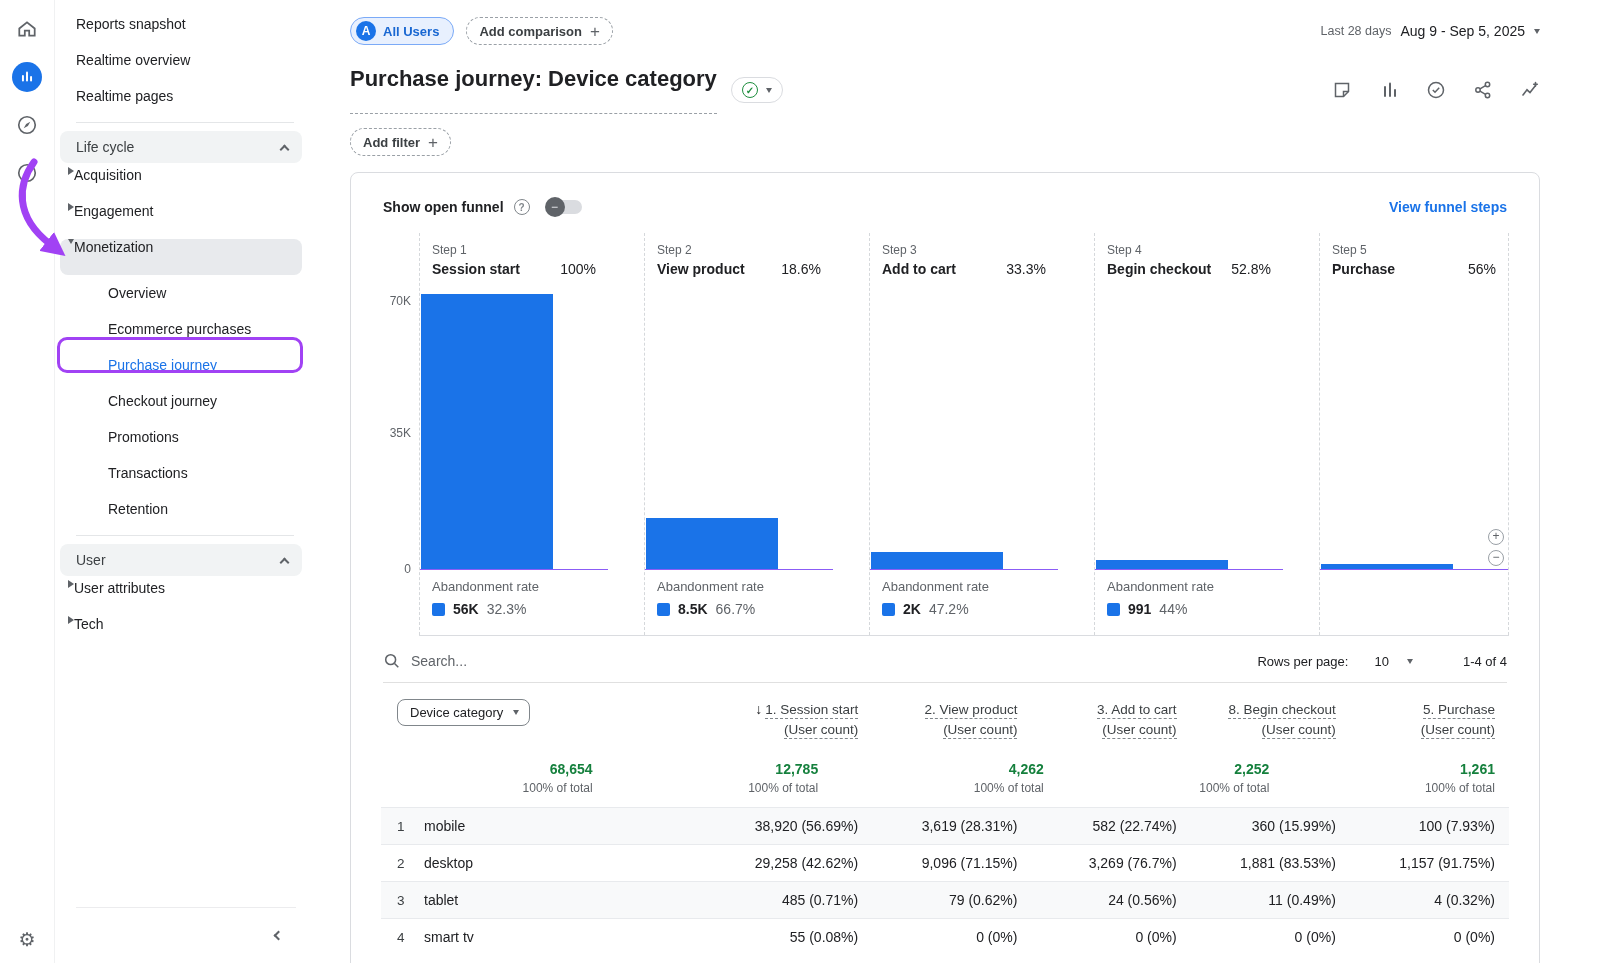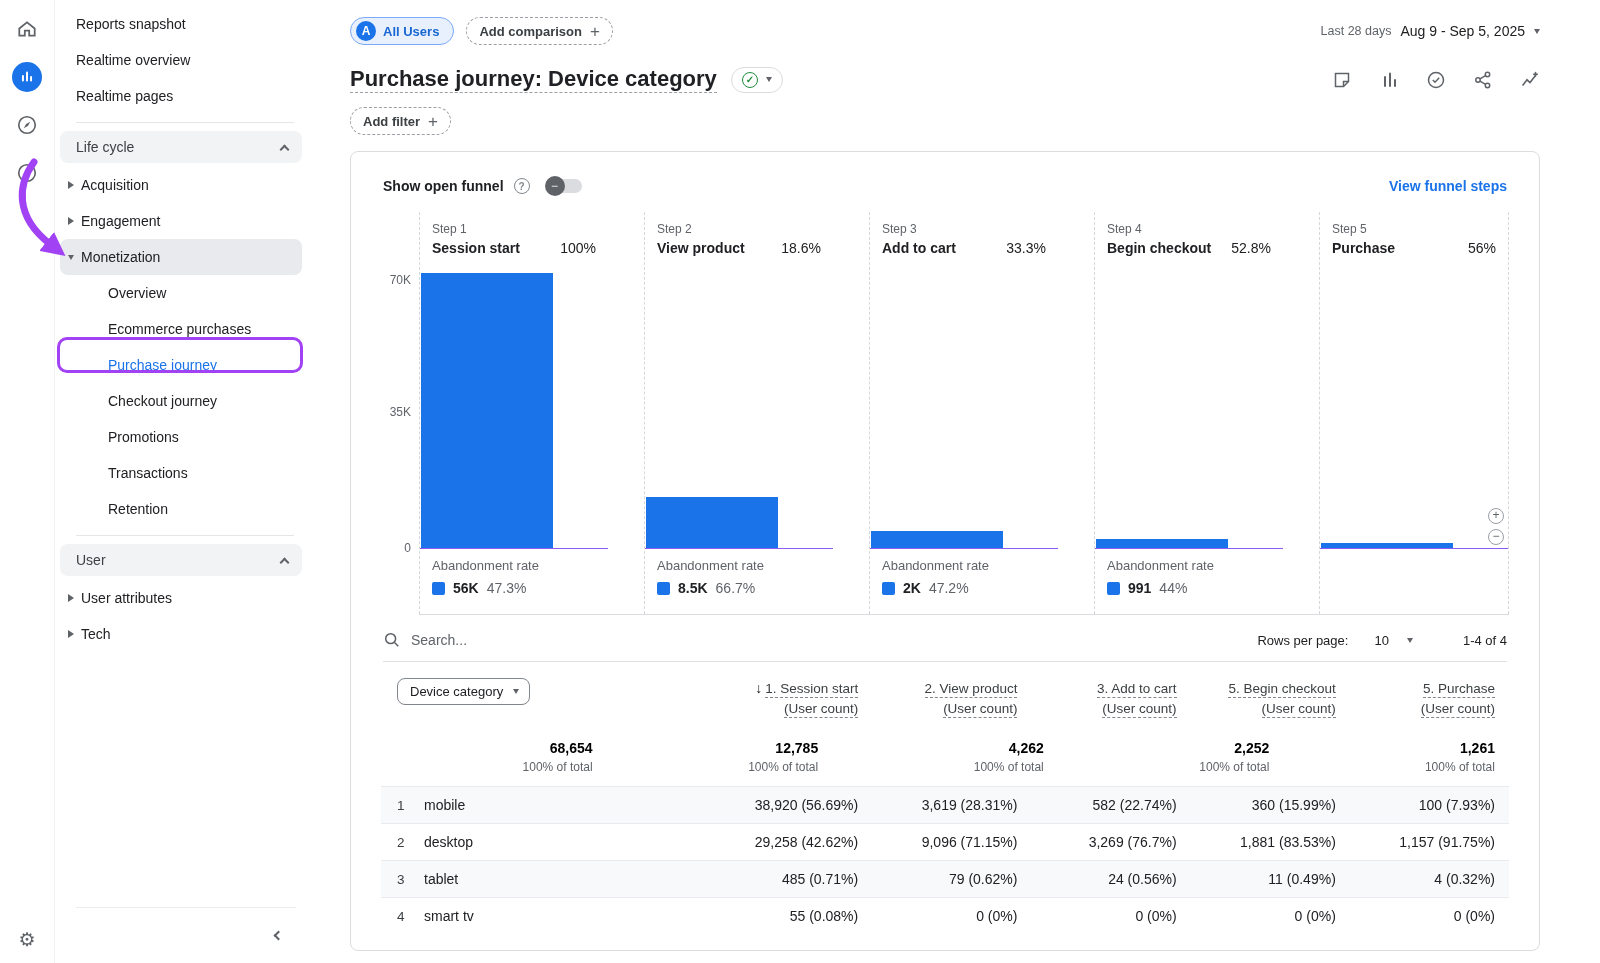--- a/index.html
+++ b/index.html
@@ -12,21 +12,21 @@
     flex-direction:column; align-items:center; padding-top:14px; gap:18px; position:relative; }
   .rail-icon { width:30px; height:30px; display:flex; align-items:center; justify-content:center; color:#5f6368; }
   .rail-icon.selected { background:#1a73e8; border-radius:50%; color:#fff; }
   .rail-gear { position:absolute; bottom:12px; font-size:19px; color:#5f6368; cursor:pointer; }
 
   
   .sidebar { width:255px; flex-shrink:0; padding-top:6px; position:relative; height:100%; }
   .side-item { height:36px; display:flex; align-items:center; padding-left:21px; cursor:pointer; color:#202124; }
   .side-sec { height:32px; margin:4px 8px 4px 5px; padding:0 14px 0 16px; background:#f1f3f4;
     border-radius:8px; display:flex; align-items:center; justify-content:space-between; color:#3c4043; cursor:pointer; }
-  .side-parent { height:36px; display:flex; align-items:center; padding-left:13px; gap:7px; cursor:pointer; }
+  .side-parent { height:36px; display:flex; align-items:flex-start; padding-left:13px; cursor:pointer; }
   .side-parent.selected { background:#e8eaed; border-radius:8px; margin:0 8px 0 5px; padding-left:8px; }
   .side-child { height:36px; display:flex; align-items:center; padding-left:53px; cursor:pointer; }
   .side-child.active { color:#1a73e8; }
   .side-divider { border-top:1px solid #e4e6e8; margin:8px 16px 8px 21px; }
   .side-footer { position:absolute; bottom:0; left:21px; right:14px; height:56px;
     border-top:1px solid #ececee; display:flex; align-items:center; justify-content:flex-end; padding-right:14px; }
 
   .tri-r { width:0; height:0; border-left:6px solid #5f6368; border-top:4px solid transparent; border-bottom:4px solid transparent; display:inline-block; }
   .tri-d { width:0; height:0; border-top:6px solid #5f6368; border-left:4px solid transparent; border-right:4px solid transparent; display:inline-block; }
   .tri-d.sm { border-top-width:5px; border-left-width:3.5px; border-right-width:3.5px; }
@@ -49,21 +49,21 @@
   .chip-users .lbl { font-size:13px; font-weight:bold; color:#1967d2; }
   .chip-dashed { display:flex; align-items:center; gap:8px; height:28px; padding:0 12px;
     border:1px dashed #9aa0a6; border-radius:14px; margin-left:12px; cursor:pointer; }
   .chip-dashed .lbl { font-size:13px; font-weight:bold; color:#3c4043; }
   .plus { font-size:17px; color:#5f6368; line-height:1; }
   .daterange { margin-left:auto; display:flex; align-items:center; gap:9px; cursor:pointer; }
   .daterange .rng { font-size:12.5px; color:#5f6368; }
   .daterange .val { font-size:14px; color:#202124; }
 
   .title-row { display:flex; align-items:center; margin-top:20px; }
-  .page-title { font-size:22px; color:#202124; border-bottom:1px dashed #9aa0a6; padding-bottom:0; }
+  .page-title { font-size:22px; color:#202124; border-bottom:1px dashed #9aa0a6; padding-bottom:21px; }
   .title-badge { display:inline-flex; align-items:center; gap:8px; border:1px solid #dadce0;
     border-radius:14px; padding:4px 10px; margin-left:14px; cursor:pointer; }
   .ok-circle { width:16px; height:16px; border:1.5px solid #1e8e3e; border-radius:50%; color:#1e8e3e;
     font-size:10px; font-weight:bold; display:flex; align-items:center; justify-content:center; }
   .hicons { margin-left:auto; display:flex; gap:27px; align-items:center; }
   .hicon { color:#5f6368; cursor:pointer; display:flex; }
 
   .filter-row { margin-top:14px; }
 
   
@@ -114,21 +114,21 @@
   .c-dim { width:332px; flex-shrink:0; display:flex; align-items:center; }
   .c-num { flex:1; text-align:right; padding-right:14px; min-width:0; }
   .thead-row { padding:16px 0 12px 0; align-items:flex-start; }
   .dim-chip { display:inline-flex; align-items:center; gap:10px; border:1px solid #80868b; border-radius:8px;
     padding:5px 10px 5px 12px; font-size:13px; color:#202124; cursor:pointer; margin-left:16px; }
   .hcell { font-size:13.5px; color:#3c4043; cursor:pointer; }
   .hcell .u { border-bottom:1px dashed #80868b; padding-bottom:1px; display:inline-block; margin-top:3px; }
   .sort-arrow { font-size:14px; color:#202124; margin-right:3px; }
   .total-row { padding:10px 0 12px 0; align-items:flex-start; }
   .total-lbl { font-size:14px; color:#202124; padding-left:57px; padding-top:6px; }
-  .tot-val { font-size:14px; font-weight:bold; color:#000000; }
+  .tot-val { font-size:14px; font-weight:bold; color:#15803d; }
   .tot-sub { font-size:12px; color:#5f6368; margin-top:4px; }
   .drow { height:37px; border-top:1px solid #e8eaed; font-size:14px; }
   .drow.shade { background:#f8f9fa; }
   .c-idx { width:43px; padding-left:16px; font-size:13.5px; color:#3c4043; }
   .c-name { color:#202124; }
 </style>
 </head>
 <body>
 
 <div class="app">
@@ -342,21 +342,21 @@
               </div>
             </div>
             <div class="plot">
                 <div class="bar" style="height:275px"></div>
               </div>
             <div class="abandon">
               <div class="ab-label">Abandonment rate</div>
               <div class="ab-row">
                 <span class="ab-sq"></span>
                 <span class="ab-val">56K</span>
-                <span class="ab-rate">47.3%</span>
+                <span class="ab-rate">32.3%</span>
               </div>
             </div>
           </div>
 
           <div class="fcol">
             <div class="fcol-head">
               <div class="step-label">Step 2</div>
               <div class="step-name-row">
                 <span class="step-name">View product</span>
                 <span class="step-rate">18.6%</span>
@@ -467,21 +467,21 @@
         </div>
         <div class="c-num hcell">
           <span class="u">2. View product</span><br>
           <span class="u">(User count)</span>
         </div>
         <div class="c-num hcell">
           <span class="u">3. Add to cart</span><br>
           <span class="u">(User count)</span>
         </div>
         <div class="c-num hcell">
-          <span class="u">5. Begin checkout</span><br>
+          <span class="u">8. Begin checkout</span><br>
           <span class="u">(User count)</span>
         </div>
         <div class="c-num hcell">
           <span class="u">5. Purchase</span><br>
           <span class="u">(User count)</span>
         </div>
       </div>
 
       <div class="trow total-row">
         <div class="c-num">

